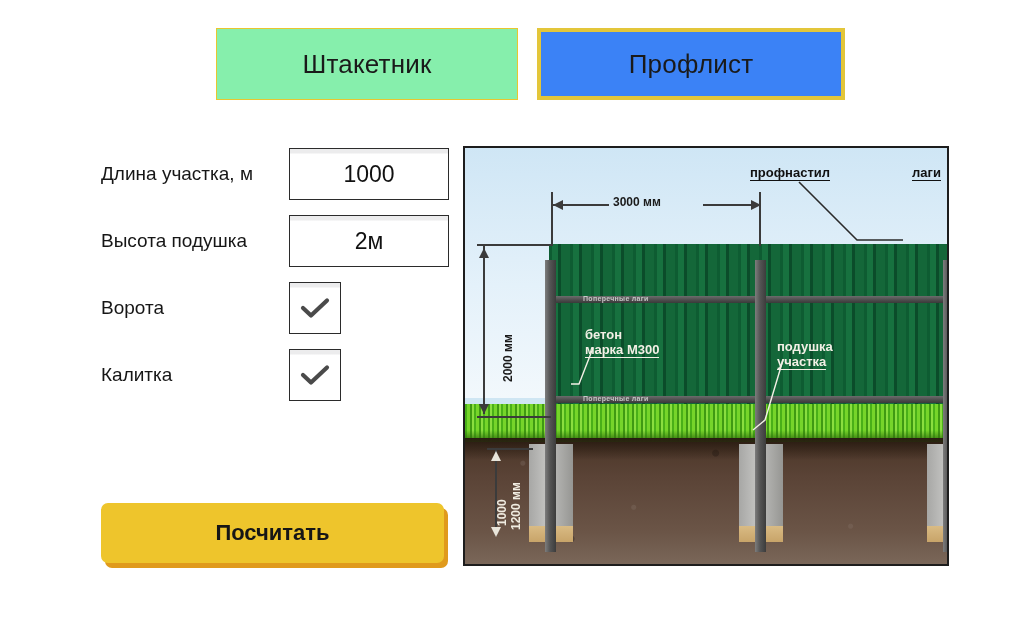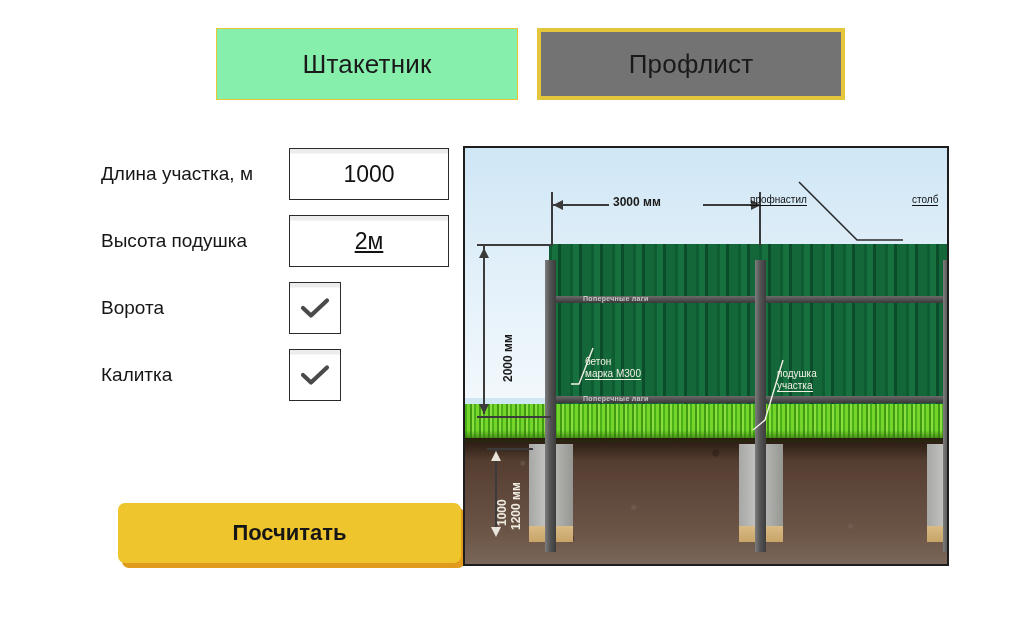--- a/index.html
+++ b/index.html
@@ -35,21 +35,21 @@
     cursor: pointer;
     user-select: none;
   }
   .tab.active {
     width: 302px;
     background: #86efac;
     border: 1px solid #e9c62f;
   }
   .tab.inactive {
     width: 308px;
-    background: #737373;
+    background: #3b82f6;
     border: 4px solid #e3c63a;
   }
 
   
   #form {
     position: absolute;
     left: 101px;
     top: 148px;
     width: 350px;
   }
@@ -73,40 +73,40 @@
     border: 1px solid #2b2b2b;
     background: #ffffff;
     background-image: linear-gradient(to bottom, #ececed 0px, #ececed 4px, #ffffff 5px, #ffffff 100%);
     display: flex;
     align-items: center;
     justify-content: center;
     font-size: 23px;
     color: #111111;
     cursor: text;
   }
-  .field.select-like { cursor: pointer; text-decoration: underline; }
+  .field.select-like { cursor: pointer; }
 
   .checkbox {
     width: 52px;
     height: 52px;
     box-sizing: border-box;
     border: 1px solid #2b2b2b;
     background: #ffffff;
     background-image: linear-gradient(to bottom, #ececed 0px, #ececed 4px, #ffffff 5px, #ffffff 100%);
     display: flex;
     align-items: center;
     justify-content: center;
     cursor: pointer;
   }
   .checkbox svg { display: block; }
 
   
   #calc-wrap {
     position: absolute;
-    left: 118px;
+    left: 101px;
     top: 503px;
   }
   #calc-button {
     width: 343px;
     height: 60px;
     border: none;
     border-radius: 7px;
     background: #eec52c;
     box-shadow: 4px 5px 0 0 #e09a1c;
     color: #161616;
@@ -219,27 +219,26 @@
     background: linear-gradient(to bottom, #d9bb84, #c8a469);
     z-index: 3;
   }
   #sand-1 { left: 64px; top: 378px; }
   #sand-2 { left: 274px; top: 378px; }
   #sand-3 { left: 462px; top: 378px; }
 
   
   .callout {
     position: absolute;
-    font-size: 10px;
-    font-weight: normal;
+    font-size: 13px;
+    font-weight: bold;
     color: #111;
     white-space: nowrap;
     z-index: 6;
     line-height: 1.15;
-    margin-top: 28px;
   }
   .callout.light { color: #f3f0e6; }
   .callout u { text-decoration: none; border-bottom: 1.5px solid currentColor; }
   .dim-text {
     position: absolute;
     font-size: 12px;
     font-weight: bold;
     color: #1a1a1a;
     z-index: 6;
     white-space: nowrap;
@@ -362,21 +361,21 @@
   <div class="dim-text vert light" style="left:44px; top:382px; color:#f0ece1;">1200 мм</div>
 
   <div class="callout" style="left:285px; top:18px;">
     <u>профнастил</u>
   </div>
   <svg class="leader" style="left:330px; top:30px;" width="110" height="70">
     <polyline points="4,4 62,62 108,62" fill="none" stroke="#2a2a2a" stroke-width="1.6"></polyline>
   </svg>
 
   <div class="callout" style="left:447px; top:18px;">
-    <u>столб</u>
+    <u>лаги</u>
   </div>
 
   <div class="callout light" style="left:120px; top:180px; color:#f3f0e6;">
     <span>бетон</span><br>
     <u>марка М300</u>
   </div>
   <svg class="leader" style="left:100px; top:196px;" width="30" height="80">
     <polyline points="28,4 14,40 6,40" fill="none" stroke="#f3f0e6" stroke-width="1.4"></polyline>
   </svg>
 

